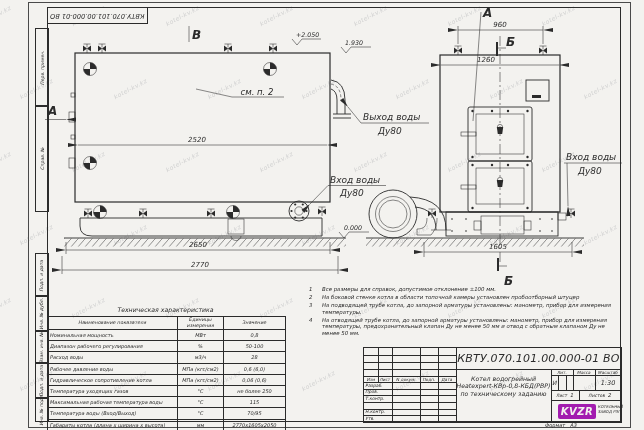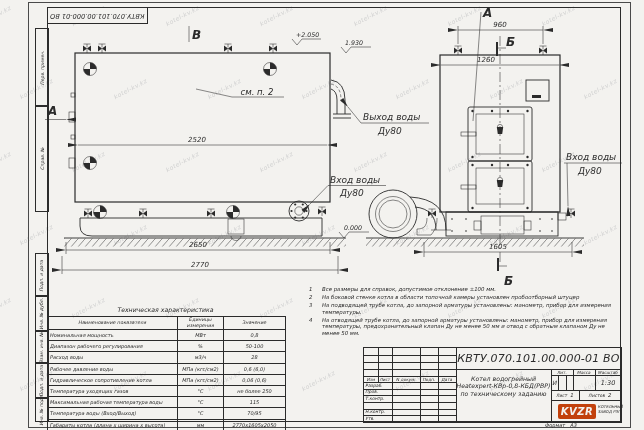--- a/index.html
+++ b/index.html
@@ -46,21 +46,21 @@
   .note .t{flex:1;font:italic 5.4px "DejaVu Sans",sans-serif;color:#2b2b2b;line-height:6.6px;}
   
   #tb{position:absolute;left:363px;top:347px;width:257px;height:74px;border:1.3px solid #2b2b2b;z-index:4;background:transparent;}
   .v{position:absolute;background:#2b2b2b;width:.8px;}
   .h{position:absolute;background:#2b2b2b;height:.8px;}
   .cell{position:absolute;display:flex;align-items:center;justify-content:center;color:#2b2b2b;}
   .tb-small{font:italic 4.2px "DejaVu Sans",sans-serif;}
   .tb-staff{font:italic 4.4px "DejaVu Sans",sans-serif;justify-content:flex-start;padding-left:1.5px;}
   #tb-doc{font:italic 11px "DejaVu Sans",sans-serif;letter-spacing:.2px;white-space:nowrap;}
   #tb-name{flex-direction:column;font:italic 6.2px "DejaVu Sans",sans-serif;line-height:7.6px;text-align:center;}
-  .logo-box{position:absolute;left:194px;top:56px;width:38px;height:15px;background:#c2410c;border-radius:2px;
+  .logo-box{position:absolute;left:194px;top:56px;width:38px;height:15px;background:#a21caf;border-radius:2px;
             display:flex;align-items:center;justify-content:center;}
   .logo-box span{color:#f3f2ef;font:italic bold 10px "DejaVu Sans",sans-serif;letter-spacing:.5px;}
   .logo-cap{position:absolute;left:234px;top:57px;font:italic 3.9px "DejaVu Sans",sans-serif;line-height:4.6px;color:#2b2b2b;}
   #fmt{position:absolute;left:545px;top:422px;z-index:4;font:italic 5px "DejaVu Sans",sans-serif;color:#2b2b2b;}
   #fmt span{margin-right:5px;}
 </style>
 </head>
 <body>
 
 <div id="stage">

